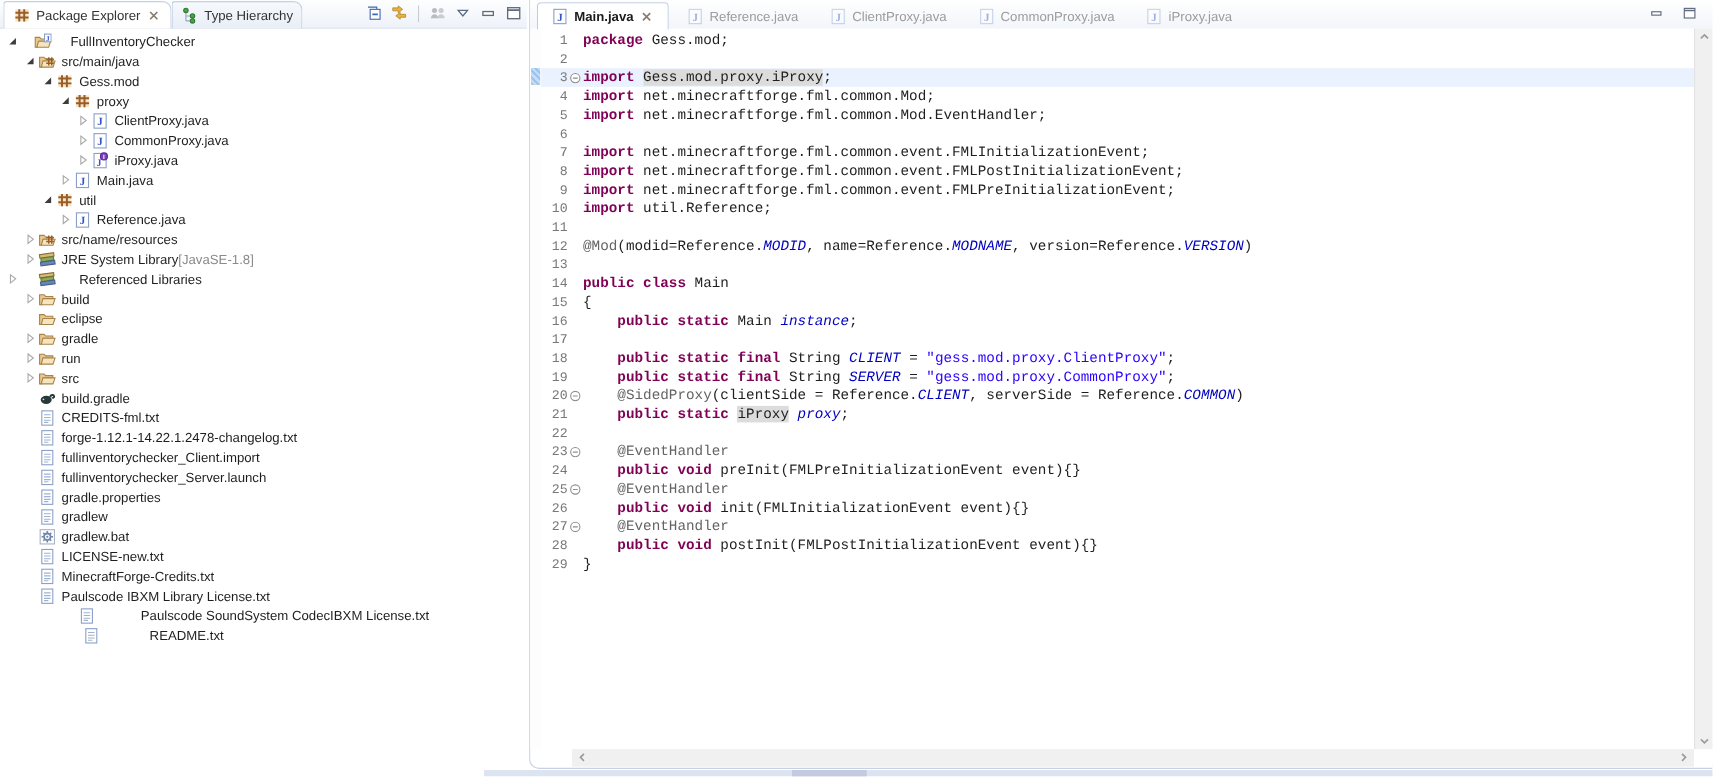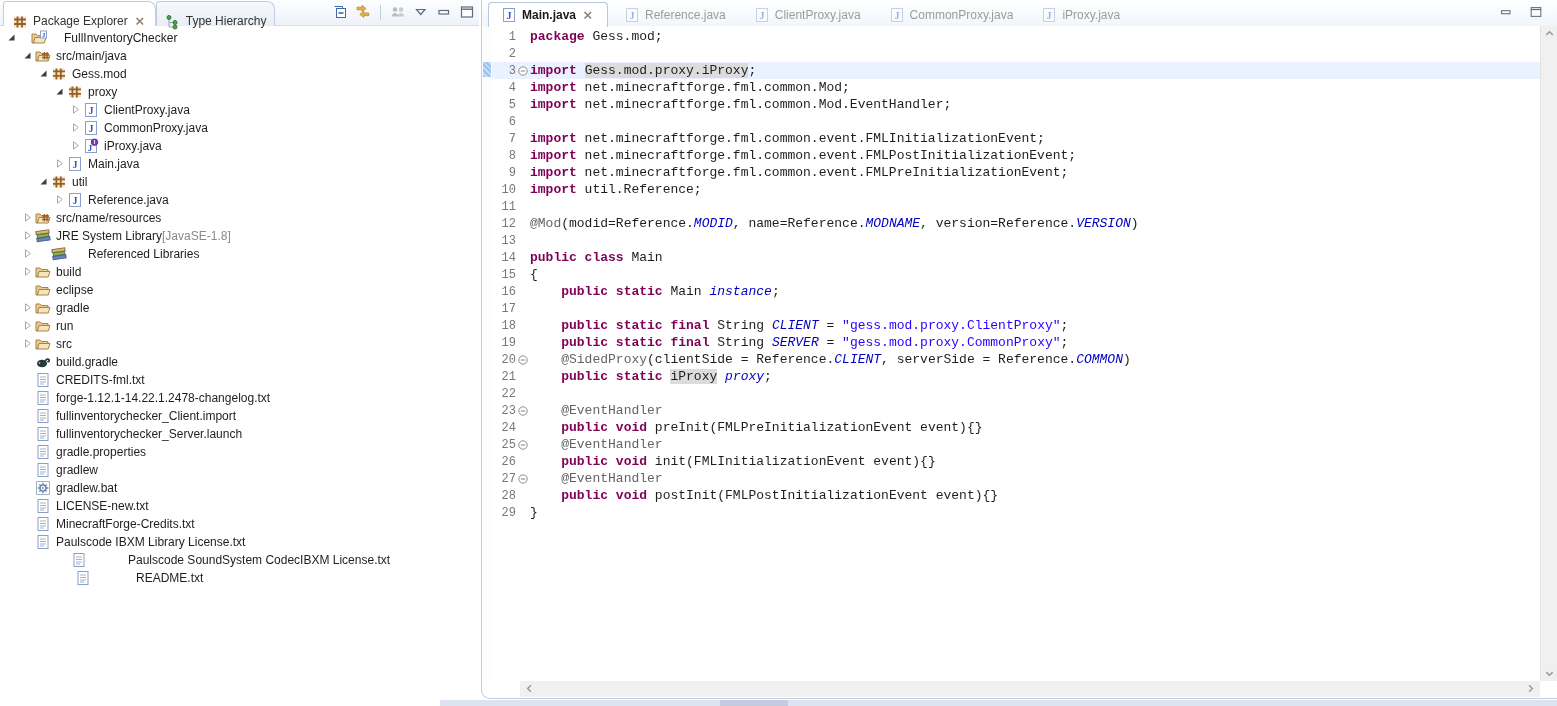--- a/index.html
+++ b/index.html
@@ -11,21 +11,21 @@
     --lnum:#787878; --curline:#e9f2fe; --occ:#dcdcdc;
   }
   .ic { display:inline-flex; width:16px; height:16px; flex:0 0 16px; }
   .ic svg { width:16px; height:16px; }
 
   
   .left-panel { position:absolute; left:0; top:0; width:479px; height:699px; background:#fff; }
   .lp-header { position:absolute; left:0; top:0; right:0; height:26px;
     background:linear-gradient(#fdfeff,#eef2f9); border-bottom:1px solid #d6deec;
     display:flex; align-items:flex-end; }
-  .vtab { display:inline-flex; align-items:flex-start; gap:5px; height:25px; padding:12px 8px;
+  .vtab { display:inline-flex; align-items:center; gap:5px; height:25px; padding:0 8px;
     border:1px solid #c3cde1; border-bottom:none; border-radius:3px 8px 0 0;
     background:linear-gradient(#f6f9fd,#e9eef7); color:#333; cursor:default; position:relative; top:1px; }
   .vtab.active { background:#ffffff; z-index:2; }
   .vtab .xbtn { width:14px; height:14px; display:inline-flex; }
   .lp-toolbar { position:absolute; right:4px; top:4px; display:flex; align-items:center; gap:7px; z-index:3; }
   .lp-toolbar .sep { width:1px; height:15px; background:#c6cbd4; margin:0 2px; }
   .tree { position:absolute; left:0; top:29px; right:0; bottom:0; overflow:hidden; }
   .trow { display:flex; align-items:center; height:18px; white-space:nowrap; cursor:default; }
   .trow .arrow { width:13px; height:12px; flex:0 0 13px; display:inline-flex; }
   .trow .arrow svg { width:11px; height:11px; }
@@ -338,21 +338,21 @@
             <g transform="rotate(-8 8 8)">
               <rect x="1.5" y="2.6" width="13" height="3.1" fill="#d9b977" stroke="#8c6b33"></rect>
               <rect x="2.3" y="6.1" width="11.5" height="3.1" fill="#8fae57" stroke="#5f7a33"></rect>
               <rect x="1.5" y="9.6" width="13" height="3.3" fill="#6c86b4" stroke="#44608f"></rect>
             </g>
           </svg>
         </span>
         <span>JRE System Library</span>
         <span class="tsuffix"> [JavaSE-1.8]</span>
       </div>
-      <div class="trow" style="padding-left: 22px; gap: 16px;">
+      <div class="trow" style="padding-left: 6px; gap: 16px;">
         <span class="arrow">
           <svg viewBox="0 0 11 11">
             <path d="M3.5 1.8v7.4L8.3 5.5z" fill="#ffffff" stroke="#a8a8a8"></path>
           </svg>
         </span>
         <span class="ic">
           <svg viewBox="0 0 16 16">
             <g transform="rotate(-8 8 8)">
               <rect x="1.5" y="2.6" width="13" height="3.1" fill="#d9b977" stroke="#8c6b33"></rect>
               <rect x="2.3" y="6.1" width="11.5" height="3.1" fill="#8fae57" stroke="#5f7a33"></rect>

